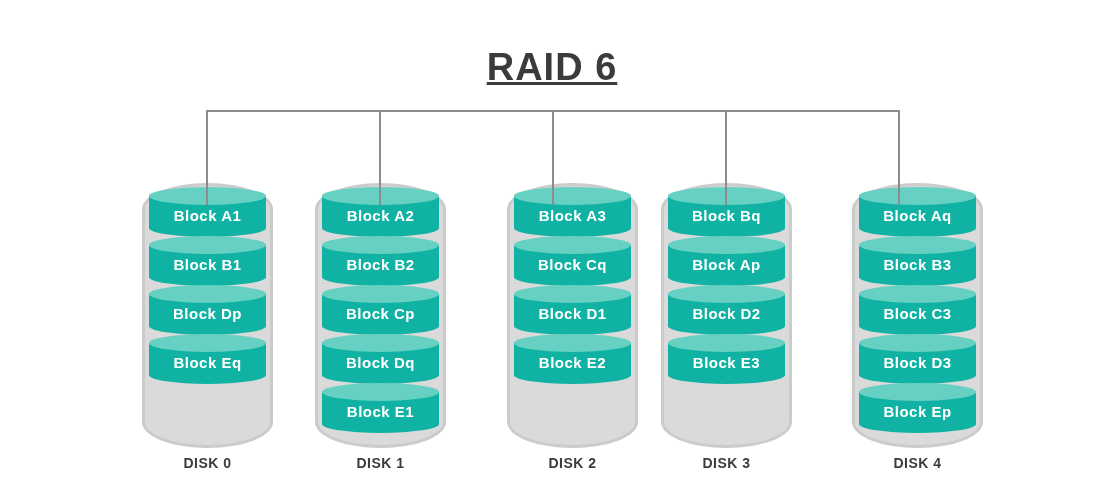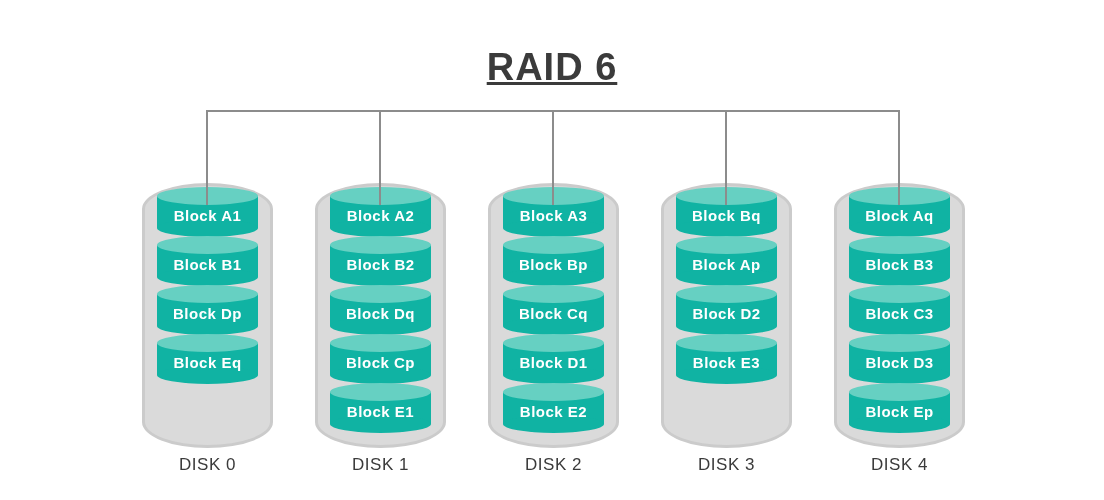--- a/index.html
+++ b/index.html
@@ -53,39 +53,39 @@
   .v-4 { left: 898px; }
 
   
   .disk {
     position: absolute;
     top: 183px;
     width: 131px; height: 265px;
   }
   .d-0 { left: 142px; }
   .d-1 { left: 315px; }
-  .d-2 { left: 488px; }
+  .d-2 { left: 507px; }
   .d-3 { left: 661px; }
-  .d-4 { left: 834px; }
+  .d-4 { left: 852px; }
 
   .shell {
     position: absolute; inset: 0;
     background: var(--shell-bg);
     border: 3px solid var(--shell-border);
     border-radius: 50% / 26px;
   }
 
   .stack {
     position: absolute;
     top: 13px; left: 7px; right: 7px;
     z-index: 2;
   }
   .block {
     position: relative;
-    width: 101px;
+    width: 117px;
     height: 32px;
     margin: 0 auto 17px auto;
     background: var(--block-body);
   }
   .block:last-child { margin-bottom: 8px; }
   .block::before {
     content: "";
     position: absolute;
     top: -9px; left: 0; right: 0; height: 18px;
     border-radius: 50%;
@@ -113,22 +113,22 @@
     font-weight: bold;
     letter-spacing: 0.5px;
     white-space: nowrap;
   }
 
   .disk-label {
     position: absolute;
     top: 455px;
     width: 131px;
     text-align: center;
-    font-size: 17px;
-    font-weight: normal;
+    font-size: 14px;
+    font-weight: bold;
     letter-spacing: 0.5px;
     color: var(--text-dark);
   }
 </style>
 </head>
 <body>
 
 <div class="canvas">
 
   <div class="title">RAID 6</div>
@@ -161,39 +161,36 @@
   <div class="disk d-1">
     <div class="shell"></div>
     <div class="stack">
       <div class="block">
           <span class="block-label">Block A2</span>
         </div>
       <div class="block">
           <span class="block-label">Block B2</span>
         </div>
       <div class="block">
+          <span class="block-label">Block Cp</span>
+        </div>
+      <div class="block">
           <span class="block-label">Block Dq</span>
         </div>
       <div class="block">
-          <span class="block-label">Block Cp</span>
-        </div>
-      <div class="block">
           <span class="block-label">Block E1</span>
         </div>
     </div>
   </div>
 
   <div class="disk d-2">
     <div class="shell"></div>
     <div class="stack">
       <div class="block">
           <span class="block-label">Block A3</span>
-        </div>
-      <div class="block">
-          <span class="block-label">Block Bp</span>
         </div>
       <div class="block">
           <span class="block-label">Block Cq</span>
         </div>
       <div class="block">
           <span class="block-label">Block D1</span>
         </div>
       <div class="block">
           <span class="block-label">Block E2</span>
         </div>

